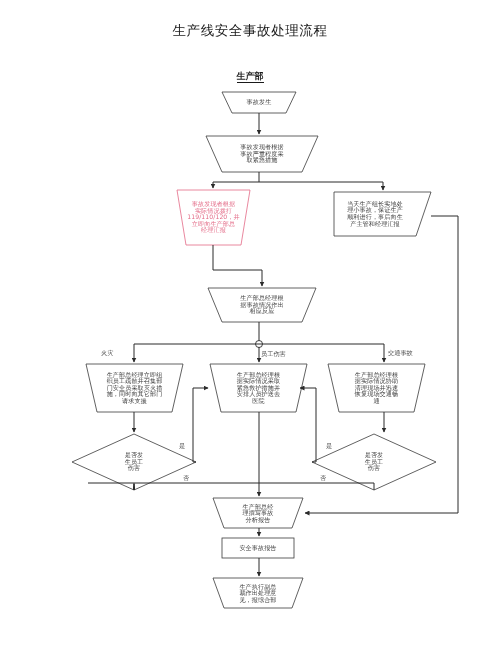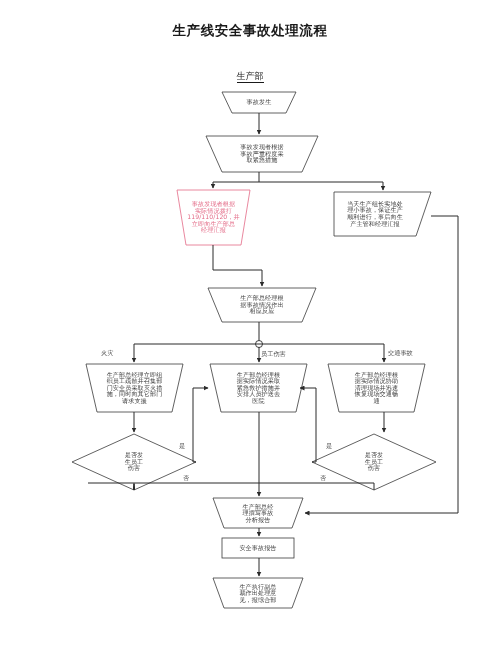--- a/index.html
+++ b/index.html
@@ -33,32 +33,32 @@
     white-space:pre-line;
   }
   .node-text.red{ color:#e36a86; }
   #title{
     position:absolute;
     left:0;
     top:22px;
     width:500px;
     text-align:center;
     font-size:13.5px;
-    font-weight:bold;
+    font-weight:normal;
     color:#1a1a1a;
     letter-spacing:0.6px;
   }
   #dept-header{
     position:absolute;
     left:0;
     top:70px;
     width:500px;
     text-align:center;
     font-size:9px;
-    font-weight:normal;
+    font-weight:bold;
     color:#1a1a1a;
   }
   #dept-header span{
     border-bottom:1px solid #1a1a1a;
     padding-bottom:1px;
   }
   .edge-label{
     position:absolute;
     font-size:6.2px;
     color:#4a4a4a;

